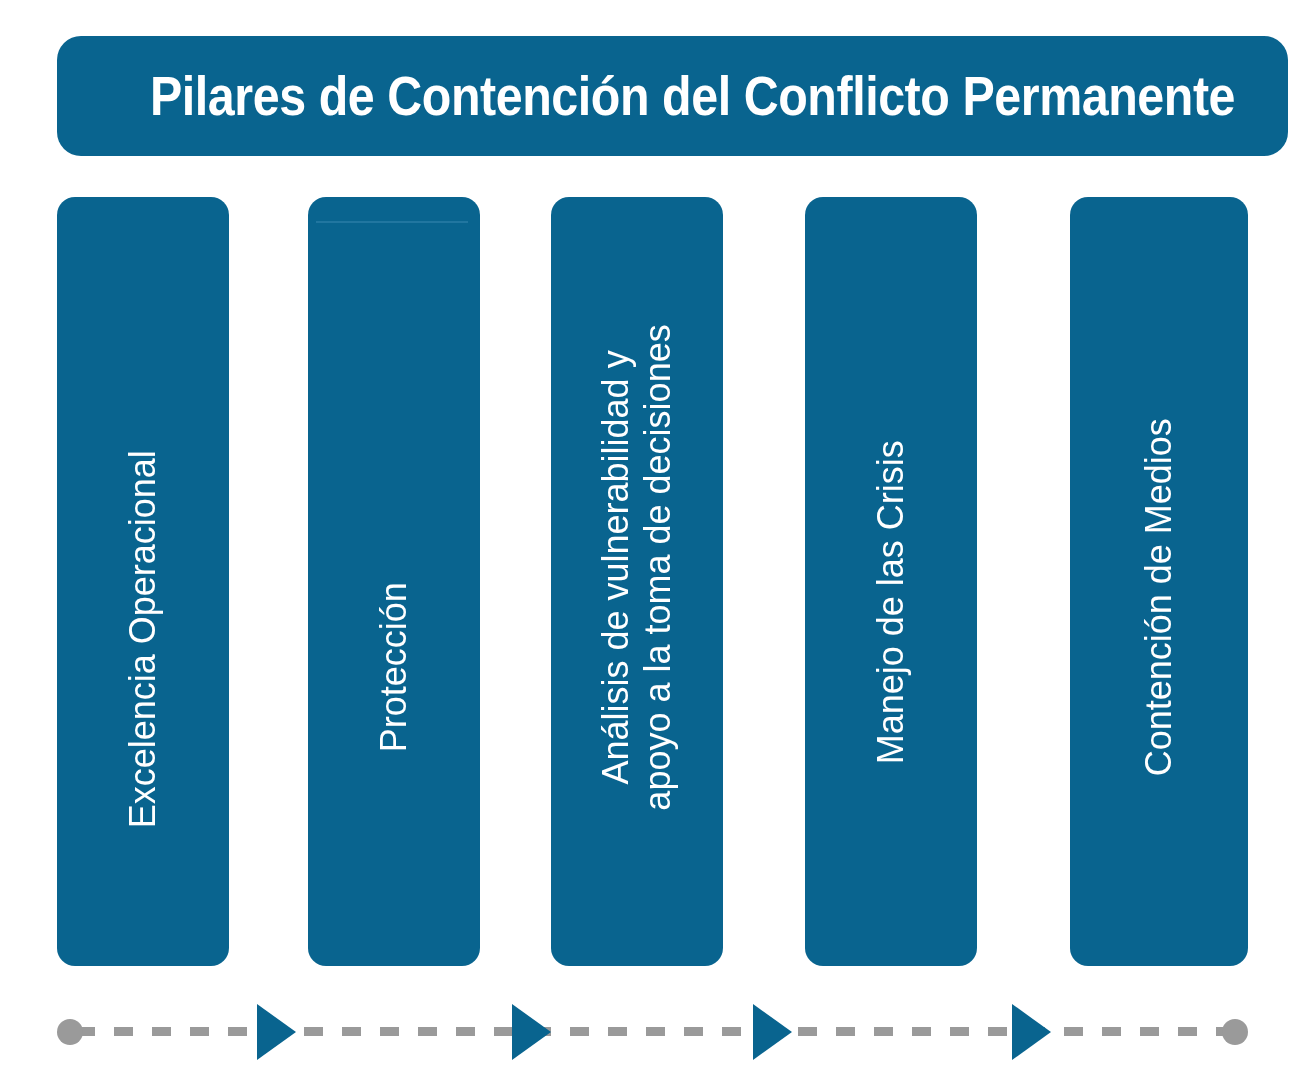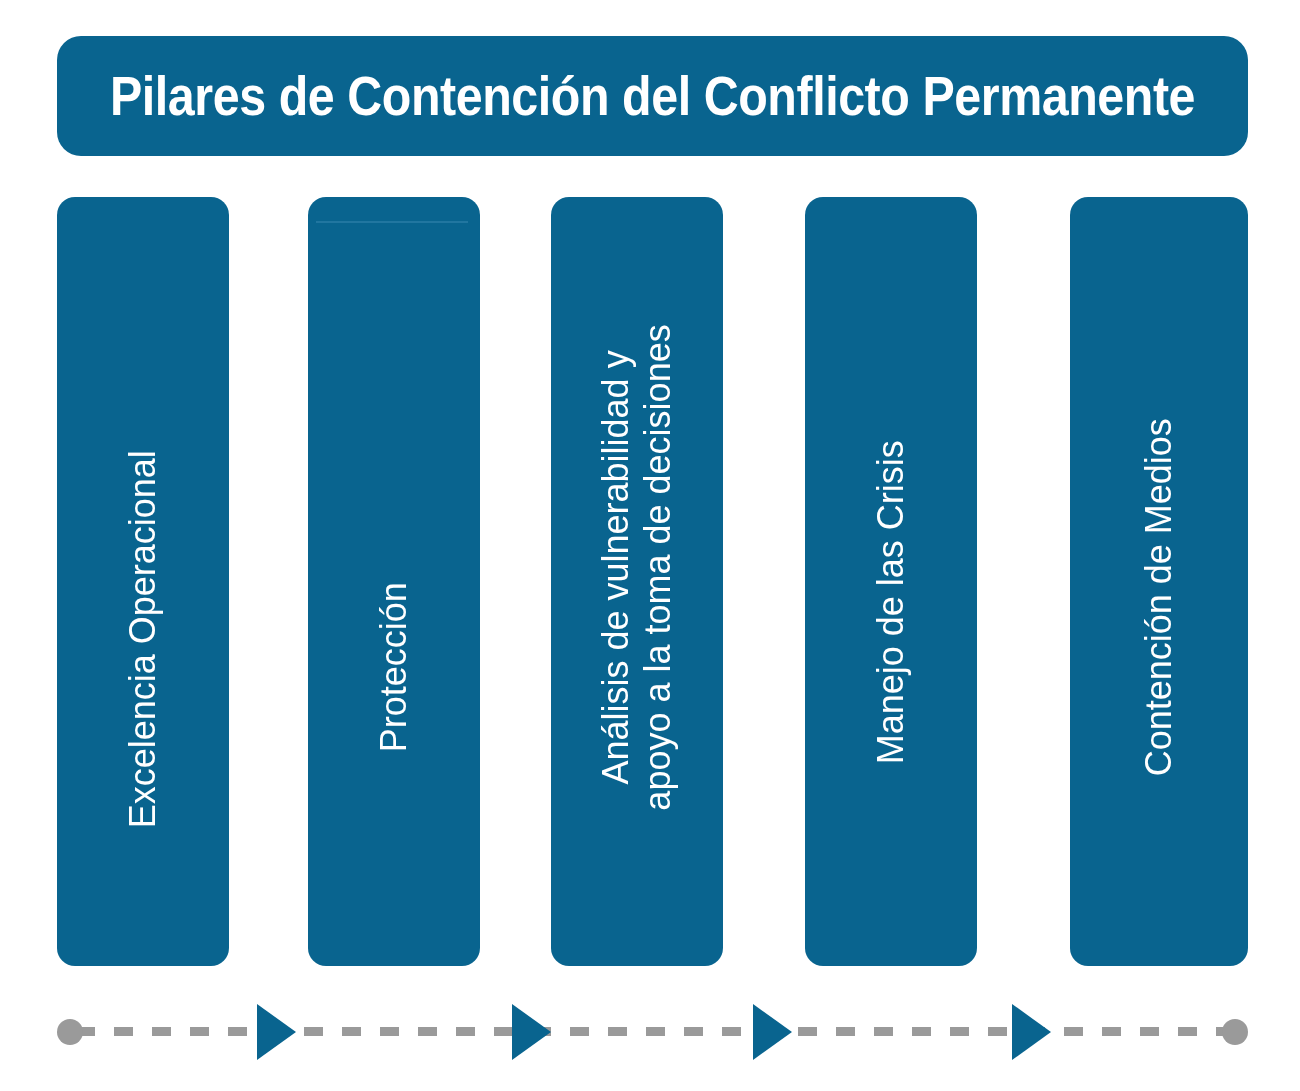--- a/index.html
+++ b/index.html
@@ -23,20 +23,21 @@
     position: absolute;
     left: 57px;
     top: 36px;
     width: 1191px;
     height: 120px;
     background: #09648f;
     border-radius: 24px;
     display: flex;
     align-items: center;
     justify-content: center;
+    padding-left: 40px;
   }
   #title-text {
     color: #ffffff;
     font-family: "Liberation Sans Narrow", "Liberation Sans", sans-serif;
     font-size: 55px;
     font-weight: 700;
     letter-spacing: -0.5px;
     transform: scaleX(0.88);
     white-space: nowrap;
     line-height: 1;

